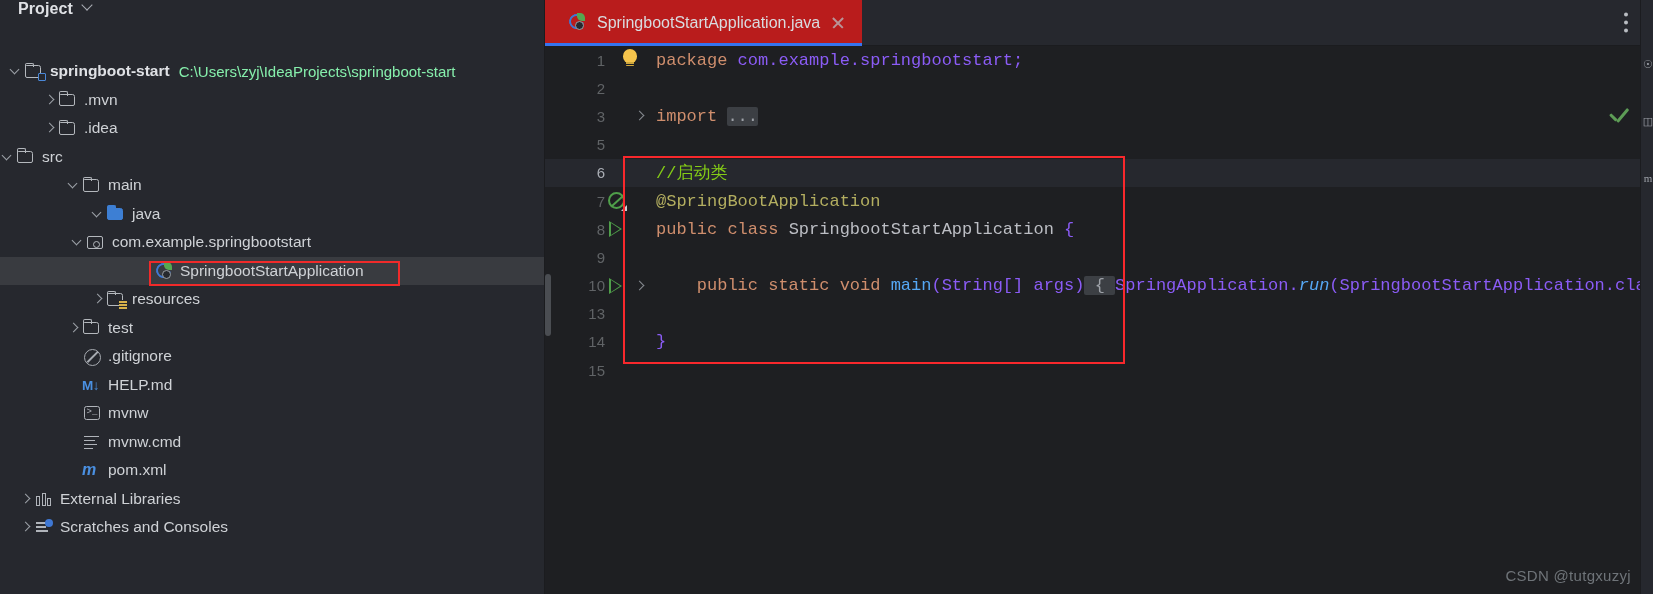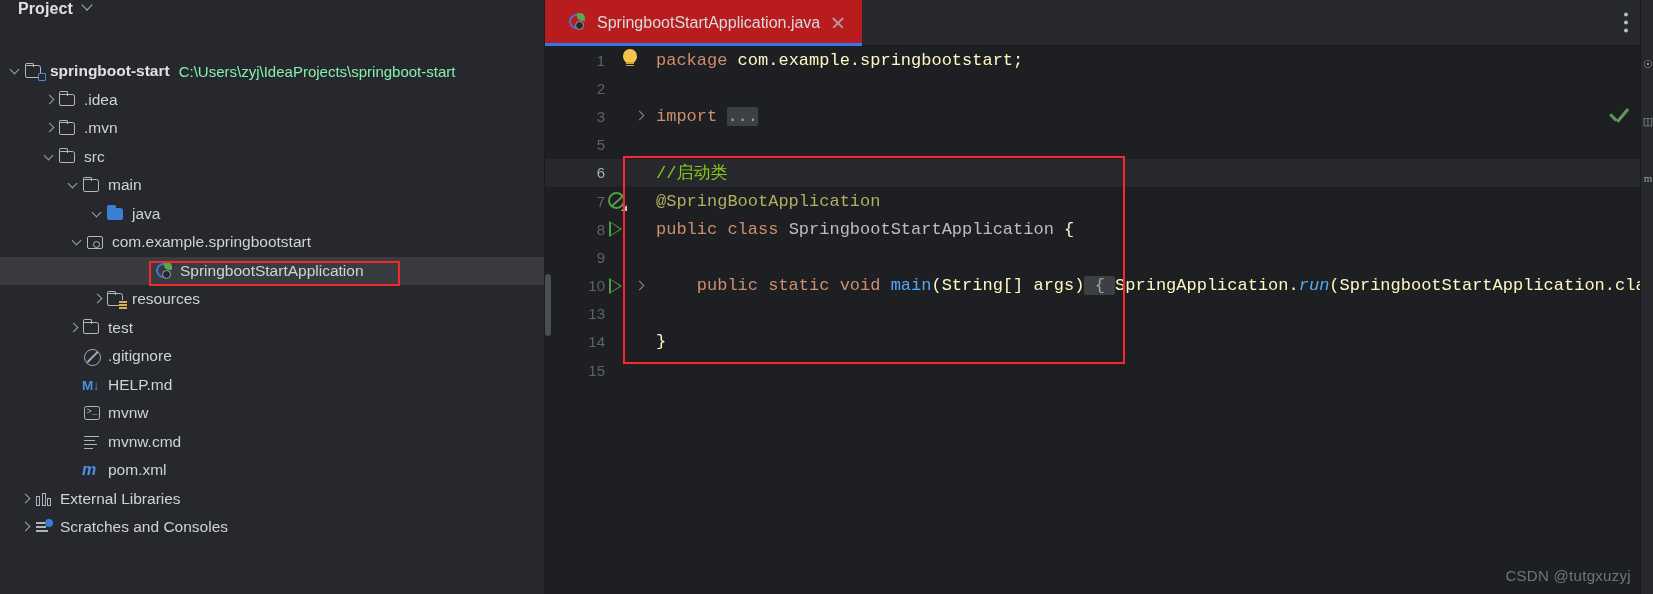--- a/index.html
+++ b/index.html
@@ -438,21 +438,21 @@
     border-radius: 0 0 2px 2px;
   }
   .bulb .base i {
     position: absolute; left: 0; width: 8px; height: 1px; background: #1e1f22;
   }
   .bulb .base i:nth-child(1){ top: 1.5px; }
   .bulb .base i:nth-child(2){ top: 3.5px; }
 
   
   .t-kw   { color: #cf8e6d; }
-  .t-id   { color: #fef9c3; }
+  .t-id   { color: #8b5cf6; }
   .t-ann  { color: #b3ae60; }
   .t-cmt  { color: #84cc16; }
   .t-meth { color: #56a8f5; }
   .t-methi{ color: #56a8f5; font-style: italic; }
   .t-cls  { color: #bcbec4; }
   .t-fold { background: #3c3f44; color: #9da1a8; border-radius: 2px; }
 
   
   .code-redbox {
     position: absolute;
@@ -528,30 +528,30 @@
             <span class="badge-sq"></span>
           </span>
           <span class="label-bold">springboot-start</span>
           <span class="path-hint">C:\Users\zyj\IdeaProjects\springboot-start</span>
         </div>
         <div class="tree-row" style="padding-left: 42px;">
           <span class="arrow right"></span>
           <span class="ico">
             <span class="folder-shape"></span>
           </span>
-          <span>.idea</span>
+          <span>.mvn</span>
         </div>
         <div class="tree-row" style="padding-left: 42px;">
           <span class="arrow right"></span>
           <span class="ico">
             <span class="folder-shape"></span>
           </span>
-          <span>.mvn</span>
-        </div>
-        <div class="tree-row" style="padding-left: 42px;">
+          <span>.idea</span>
+        </div>
+        <div class="tree-row" style="">
           <span class="arrow down"></span>
           <span class="ico">
             <span class="folder-shape"></span>
           </span>
           <span>src</span>
         </div>
         <div class="tree-row" style="padding-left: 66px;">
           <span class="arrow down"></span>
           <span class="ico">
             <span class="folder-shape"></span>

